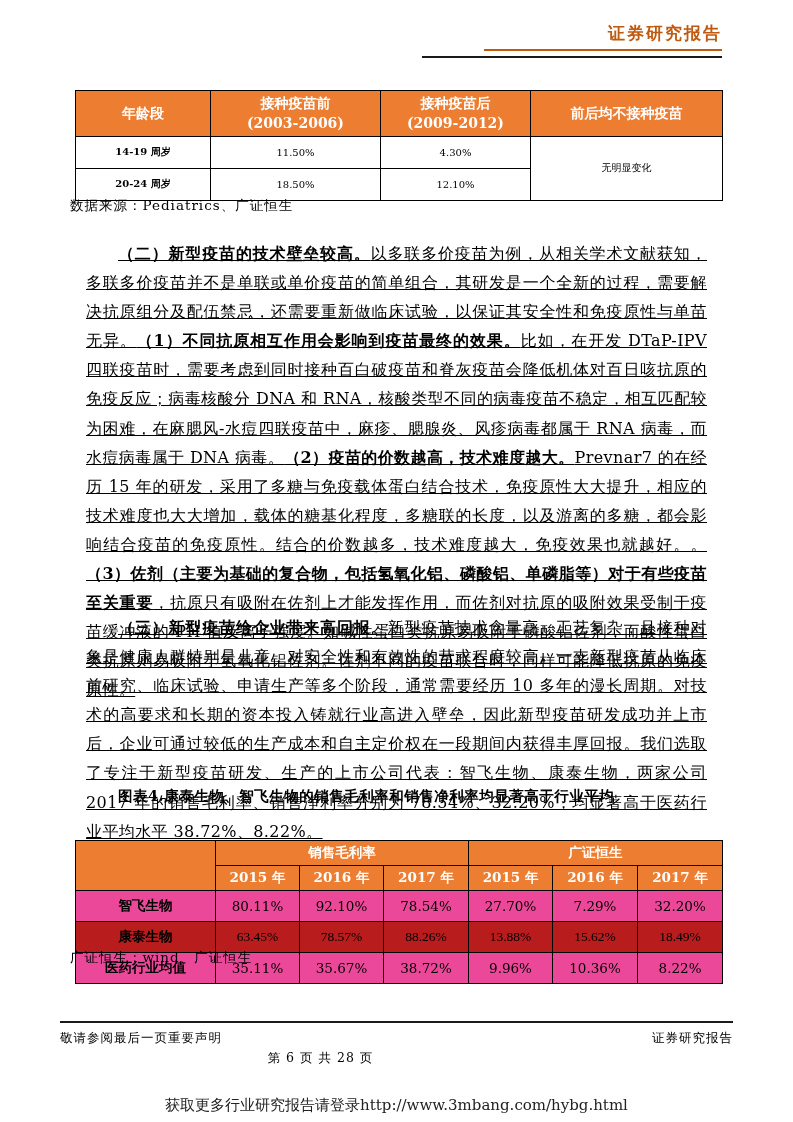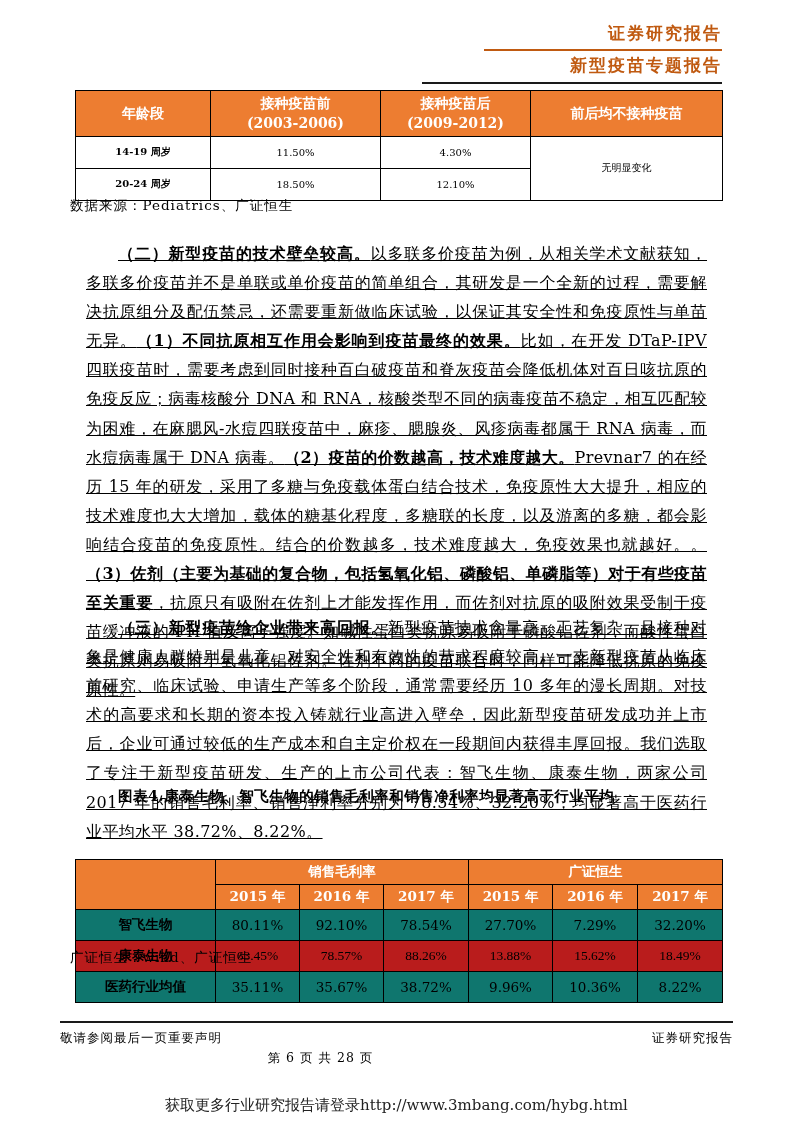--- a/index.html
+++ b/index.html
@@ -23,24 +23,24 @@
 
   
   table { border-collapse:collapse; table-layout:fixed; width:647px; }
   th, td { border:1.6px solid #000; text-align:center; vertical-align:middle; padding:2px 3px; }
   th { background:#ED7D31; color:#fff; font-weight:bold; font-size:14px; line-height:1.45; }
   td { font-size:10px; }
   .t1 { top:90px; left:75px; }
   .t1 td { height:27px; }
   .t1 th { height:22px; }
   .row-label { font-weight:bold; }
-  .t2 { top:859px; left:75px; }
+  .t2 { top:840px; left:75px; }
   .t2 th { height:20px; font-size:13.5px; }
   .t2 td { height:26px; font-size:13.5px; }
-  .bg-light  { background:#0f766e; }
+  .bg-light  { background:#ec4899; }
   .bg-medium { background:#b91c1c;font-family:Liberation Serif, serif; }
 
   
   .source { font-size:13.5px; letter-spacing:1px; }
   .src1 { top:197px; left:70px; }
   .src2 { top:949px; left:70px; }
   .bodytext { left:70px; width:653px; font-size:16px; line-height:29.1px;
               text-align:justify; letter-spacing:0.4px; }
   .p2 { top:223px; }
   .p3 { top:597px; }
@@ -56,21 +56,20 @@
 
   
   .banner { top:1096px; left:0; width:793px; text-align:center; font-size:15px; color:#222; }
 </style>
 </head>
 <body>
 
 <div class="abs hdr">
   <div class="report-type">证券研究报告</div>
   <div class="rule-orange"></div>
-  <div class="report-title">新型疫苗专题报告</div>
   <div class="rule-black"></div>
 </div>
 
 <table class="abs t1">
   <colgroup>
       <col style="width:135px">
       <col style="width:170px">
       <col style="width:150px">
       <col style="width:192px">
     </colgroup>

